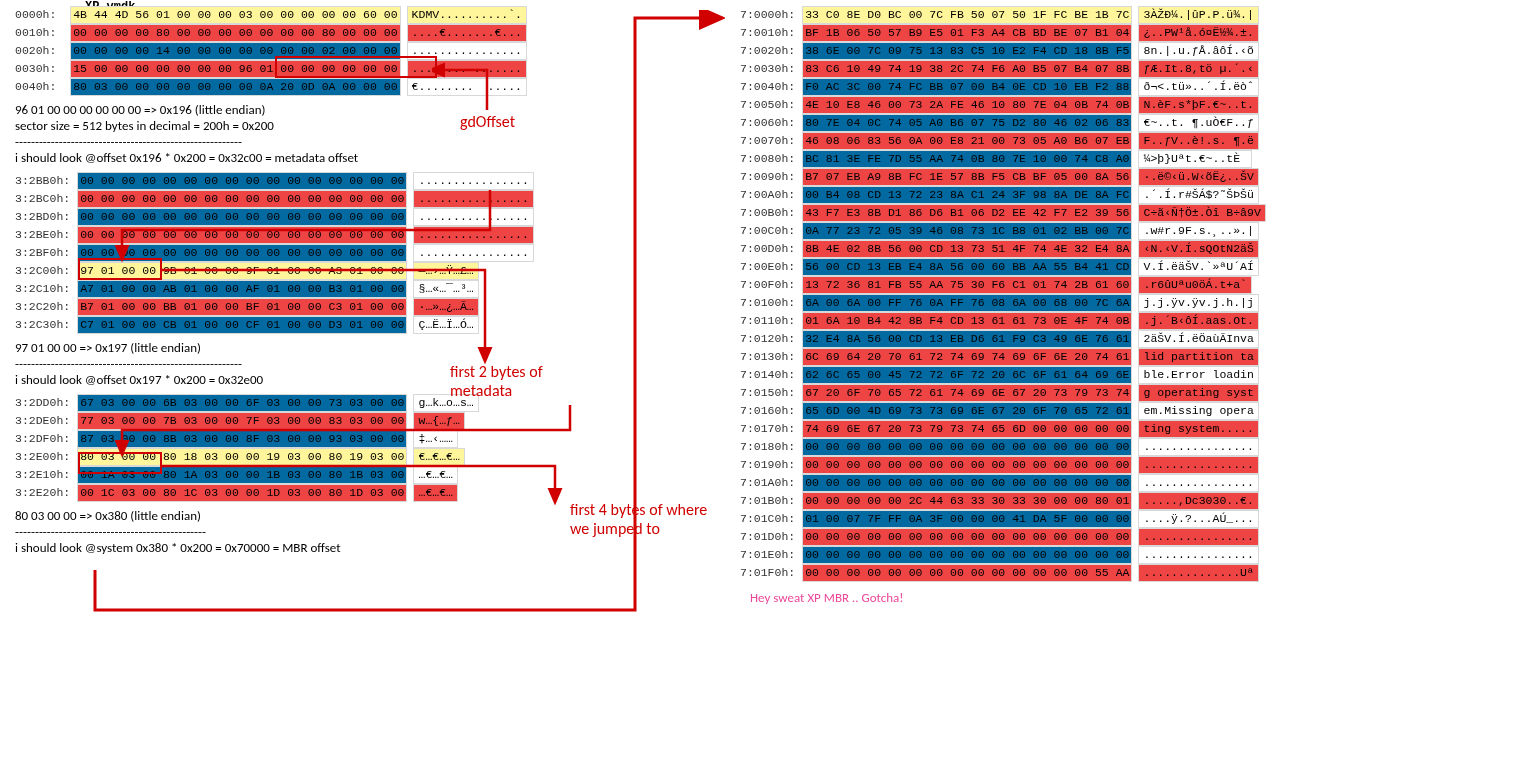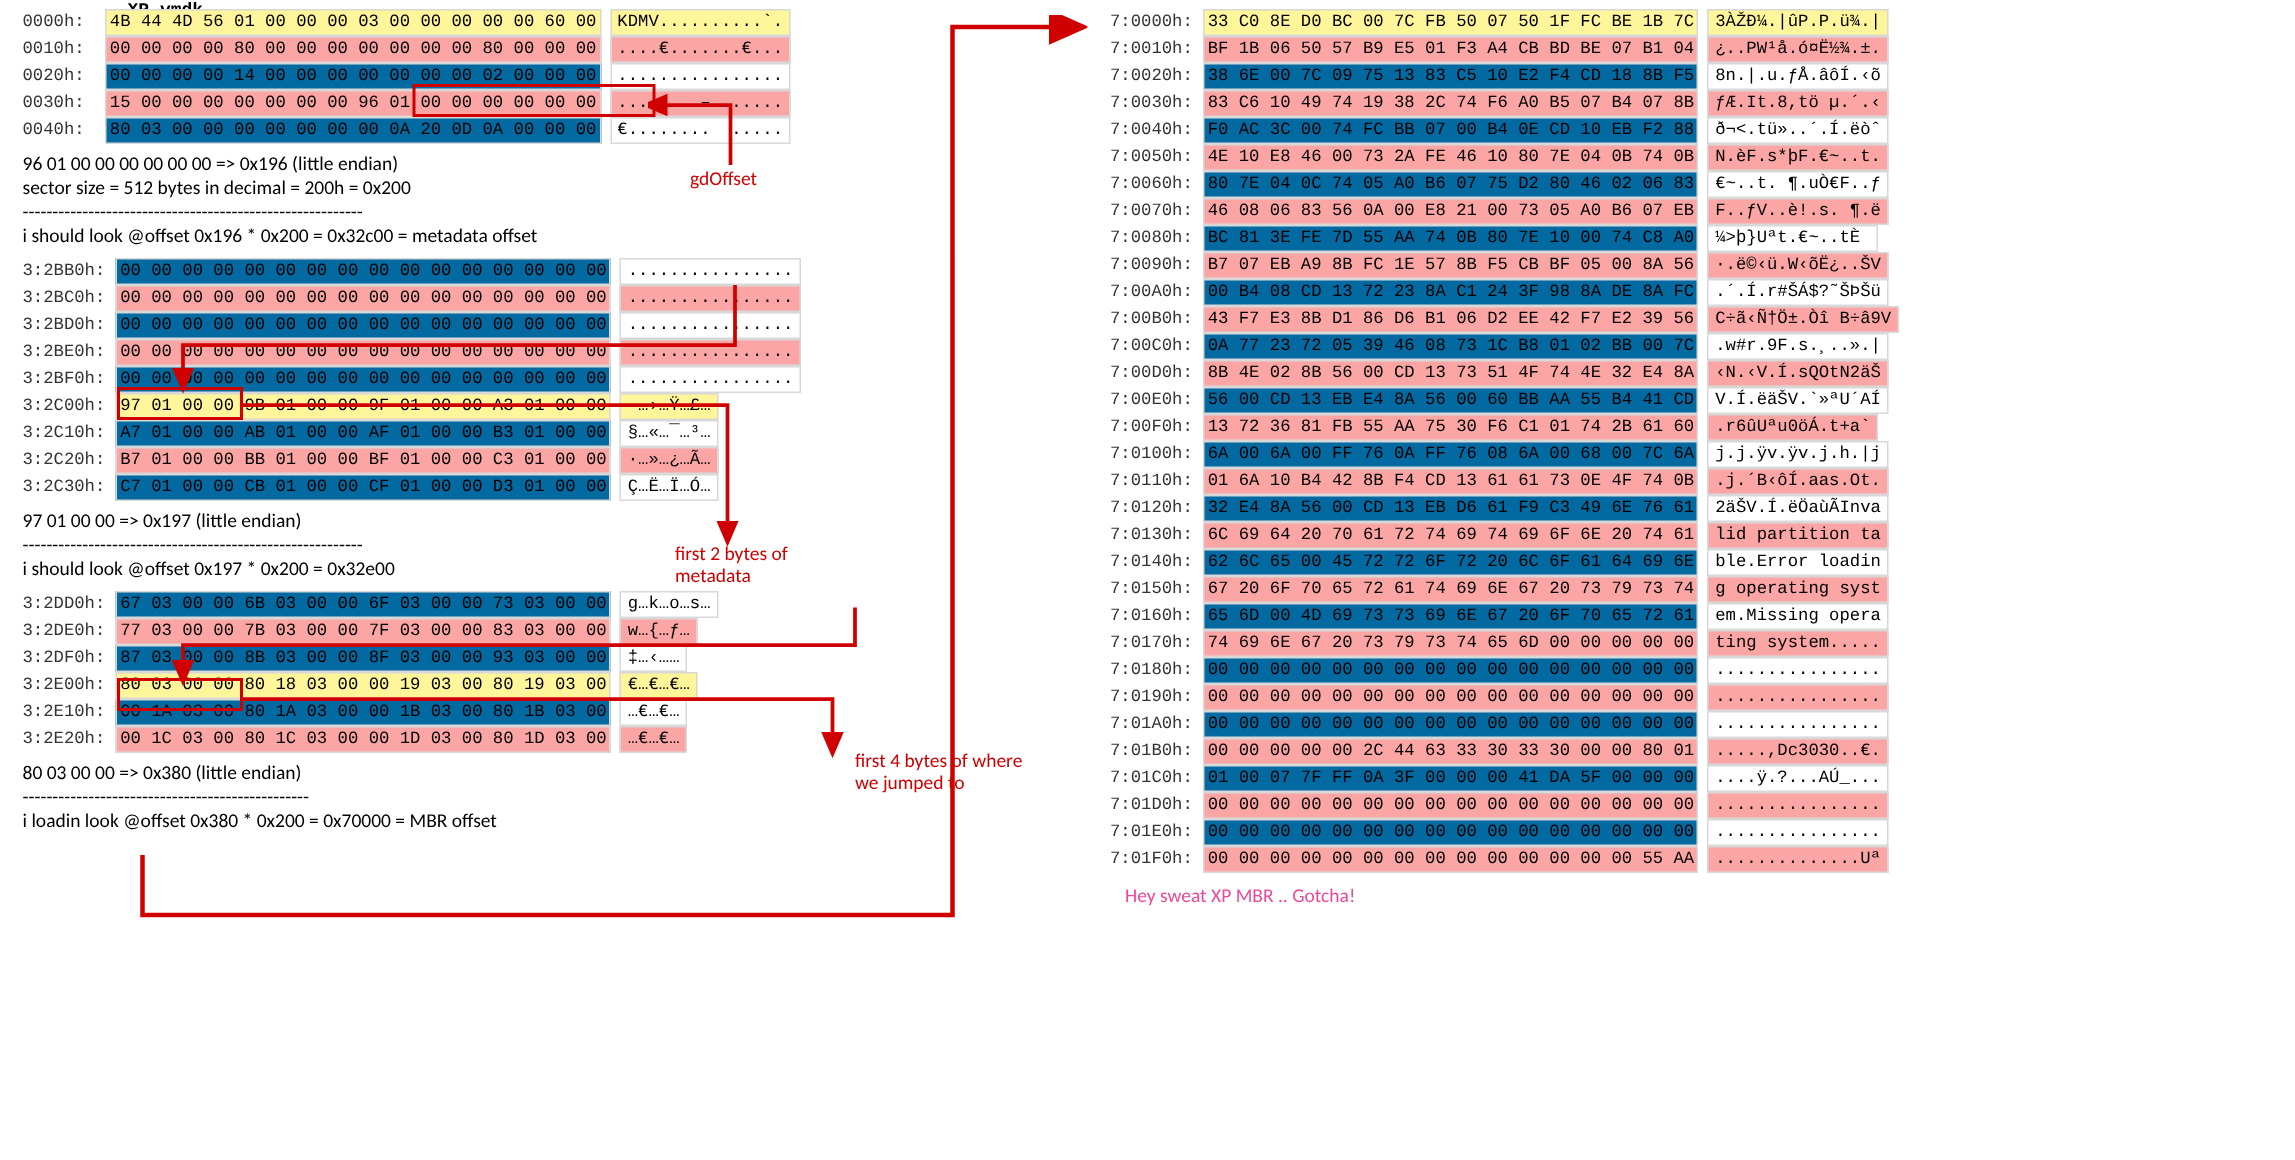--- a/index.html
+++ b/index.html
@@ -1,30 +1,30 @@
 <!DOCTYPE html>
 <html><head>
 <meta charset="utf-8">
 <style>
 body{margin:0;padding:0;background:#fff;font-family:"Calibri",Arial,sans-serif;font-size:13px;color:#000;width:1530px;height:773px;position:relative}
 .hex{font-family:Liberation Mono, monospace;font-size:11.5px;white-space:pre;line-height:14px}
 .adr{color:#333}
 .hxcell{display:inline-block;border:1px solid #d8d8d8;background:#0369a1;padding:1px 2px}
 .ascell{display:inline-block;border:1px solid #d8d8d8;background:#fff;padding:1px 4px;margin-left:6px}
 .hl{background:#fff59a}
-.hl2{background:#fca5a5}
+.hl2{background:#ef4444}
 .ann{font-family:"Calibri",Arial,sans-serif;font-size:13px;color:#000;line-height:16px}
 .red{color:#ec4899}
 .redbox{position:absolute;border:2.5px solid #d00000;pointer-events:none}
 .title{position:absolute;font-family:"Courier New",monospace;font-weight:bold;font-size:12px}
 .sep{font-family:"Calibri",Arial,sans-serif;font-size:13px}
 svg.arrow{position:absolute;pointer-events:none}
 .left{position:absolute;left:15px;top:6px}
 .right{position:absolute;left:740px;top:6px}
-.lbl{position:absolute;font-family:"Calibri",Arial,sans-serif;font-size:13px;color:#d00000}
+.lbl{position:absolute;font-family:"Calibri",Arial,sans-serif;font-size:16px;color:#d00000}
 </style>
 </head>
 <body>
 
 <div class="title" style="left:85px;top:0">XP.vmdk</div>
 
 <div class="left">
   <div class="hex" id="blk-header"><div><span class="adr">0000h:  </span><span class="hxcell hl">4B 44 4D 56 01 00 00 00 03 00 00 00 00 00 60 00</span><span class="ascell hl">KDMV..........`.</span></div><div><span class="adr">0010h:  </span><span class="hxcell hl2">00 00 00 00 80 00 00 00 00 00 00 00 80 00 00 00</span><span class="ascell hl2">....€.......€...</span></div><div><span class="adr">0020h:  </span><span class="hxcell">00 00 00 00 14 00 00 00 00 00 00 00 02 00 00 00</span><span class="ascell">................</span></div><div><span class="adr">0030h:  </span><span class="hxcell hl2">15 00 00 00 00 00 00 00 96 01 00 00 00 00 00 00</span><span class="ascell hl2">........–.......</span></div><div><span class="adr">0040h:  </span><span class="hxcell">80 03 00 00 00 00 00 00 00 0A 20 0D 0A 00 00 00</span><span class="ascell">€........  .....</span></div></div>
   <div class="ann" id="notes1" style="margin-top:6px">
       <div class="">96 01 00 00 00 00 00 00 =&gt; 0x196 (little endian)</div>
@@ -35,21 +35,21 @@
   <div class="hex" id="blk-meta" style="margin-top:6px"><div><span class="adr">3:2BB0h: </span><span class="hxcell">00 00 00 00 00 00 00 00 00 00 00 00 00 00 00 00</span><span class="ascell">................</span></div><div><span class="adr">3:2BC0h: </span><span class="hxcell hl2">00 00 00 00 00 00 00 00 00 00 00 00 00 00 00 00</span><span class="ascell hl2">................</span></div><div><span class="adr">3:2BD0h: </span><span class="hxcell">00 00 00 00 00 00 00 00 00 00 00 00 00 00 00 00</span><span class="ascell">................</span></div><div><span class="adr">3:2BE0h: </span><span class="hxcell hl2">00 00 00 00 00 00 00 00 00 00 00 00 00 00 00 00</span><span class="ascell hl2">................</span></div><div><span class="adr">3:2BF0h: </span><span class="hxcell">00 00 00 00 00 00 00 00 00 00 00 00 00 00 00 00</span><span class="ascell">................</span></div><div><span class="adr">3:2C00h: </span><span class="hxcell hl">97 01 00 00 9B 01 00 00 9F 01 00 00 A3 01 00 00</span><span class="ascell hl">—…›…Ÿ…£…</span></div><div><span class="adr">3:2C10h: </span><span class="hxcell">A7 01 00 00 AB 01 00 00 AF 01 00 00 B3 01 00 00</span><span class="ascell">§…«…¯…³…</span></div><div><span class="adr">3:2C20h: </span><span class="hxcell hl2">B7 01 00 00 BB 01 00 00 BF 01 00 00 C3 01 00 00</span><span class="ascell hl2">·…»…¿…Ã…</span></div><div><span class="adr">3:2C30h: </span><span class="hxcell">C7 01 00 00 CB 01 00 00 CF 01 00 00 D3 01 00 00</span><span class="ascell">Ç…Ë…Ï…Ó…</span></div></div>
   <div class="ann" id="notes2" style="margin-top:6px">
       <div class="">97 01 00 00 =&gt; 0x197 (little endian)</div>
       <div class="sep">---------------------------------------------------------</div>
       <div class="">i should look @offset 0x197 * 0x200 = 0x32e00</div>
     </div>
   <div class="hex" id="blk-jump" style="margin-top:6px"><div><span class="adr">3:2DD0h: </span><span class="hxcell">67 03 00 00 6B 03 00 00 6F 03 00 00 73 03 00 00</span><span class="ascell">g…k…o…s…</span></div><div><span class="adr">3:2DE0h: </span><span class="hxcell hl2">77 03 00 00 7B 03 00 00 7F 03 00 00 83 03 00 00</span><span class="ascell hl2">w…{…ƒ…</span></div><div><span class="adr">3:2DF0h: </span><span class="hxcell">87 03 00 00 8B 03 00 00 8F 03 00 00 93 03 00 00</span><span class="ascell">‡…‹……</span></div><div><span class="adr">3:2E00h: </span><span class="hxcell hl">80 03 00 00 80 18 03 00 00 19 03 00 80 19 03 00</span><span class="ascell hl">€…€…€…</span></div><div><span class="adr">3:2E10h: </span><span class="hxcell">00 1A 03 00 80 1A 03 00 00 1B 03 00 80 1B 03 00</span><span class="ascell">…€…€…</span></div><div><span class="adr">3:2E20h: </span><span class="hxcell hl2">00 1C 03 00 80 1C 03 00 00 1D 03 00 80 1D 03 00</span><span class="ascell hl2">…€…€…</span></div></div>
   <div class="ann" id="notes3" style="margin-top:6px">
       <div class="">80 03 00 00 =&gt; 0x380 (little endian)</div>
       <div class="sep">------------------------------------------------</div>
-      <div class="">i loadin look @offset 0x380 * 0x200 = 0x70000 = MBR offset</div>
+      <div class="">i should look @system 0x380 * 0x200 = 0x70000 = MBR offset</div>
     </div>
 </div>
 
 <div class="right">
   <div class="hex" id="blk-mbr"><div><span class="adr">7:0000h: </span><span class="hxcell hl">33 C0 8E D0 BC 00 7C FB 50 07 50 1F FC BE 1B 7C</span><span class="ascell hl">3ÀŽÐ¼.|ûP.P.ü¾.|</span></div><div><span class="adr">7:0010h: </span><span class="hxcell hl2">BF 1B 06 50 57 B9 E5 01 F3 A4 CB BD BE 07 B1 04</span><span class="ascell hl2">¿..PW¹å.ó¤Ë½¾.±.</span></div><div><span class="adr">7:0020h: </span><span class="hxcell">38 6E 00 7C 09 75 13 83 C5 10 E2 F4 CD 18 8B F5</span><span class="ascell">8n.|.u.ƒÅ.âôÍ.‹õ</span></div><div><span class="adr">7:0030h: </span><span class="hxcell hl2">83 C6 10 49 74 19 38 2C 74 F6 A0 B5 07 B4 07 8B</span><span class="ascell hl2">ƒÆ.It.8,tö µ.´.‹</span></div><div><span class="adr">7:0040h: </span><span class="hxcell">F0 AC 3C 00 74 FC BB 07 00 B4 0E CD 10 EB F2 88</span><span class="ascell">ð¬&lt;.tü»..´.Í.ëòˆ</span></div><div><span class="adr">7:0050h: </span><span class="hxcell hl2">4E 10 E8 46 00 73 2A FE 46 10 80 7E 04 0B 74 0B</span><span class="ascell hl2">N.èF.s*þF.€~..t.</span></div><div><span class="adr">7:0060h: </span><span class="hxcell">80 7E 04 0C 74 05 A0 B6 07 75 D2 80 46 02 06 83</span><span class="ascell">€~..t. ¶.uÒ€F..ƒ</span></div><div><span class="adr">7:0070h: </span><span class="hxcell hl2">46 08 06 83 56 0A 00 E8 21 00 73 05 A0 B6 07 EB</span><span class="ascell hl2">F..ƒV..è!.s. ¶.ë</span></div><div><span class="adr">7:0080h: </span><span class="hxcell">BC 81 3E FE 7D 55 AA 74 0B 80 7E 10 00 74 C8 A0</span><span class="ascell">¼&gt;þ}Uªt.€~..tÈ </span></div><div><span class="adr">7:0090h: </span><span class="hxcell hl2">B7 07 EB A9 8B FC 1E 57 8B F5 CB BF 05 00 8A 56</span><span class="ascell hl2">·.ë©‹ü.W‹õË¿..ŠV</span></div><div><span class="adr">7:00A0h: </span><span class="hxcell">00 B4 08 CD 13 72 23 8A C1 24 3F 98 8A DE 8A FC</span><span class="ascell">.´.Í.r#ŠÁ$?˜ŠÞŠü</span></div><div><span class="adr">7:00B0h: </span><span class="hxcell hl2">43 F7 E3 8B D1 86 D6 B1 06 D2 EE 42 F7 E2 39 56</span><span class="ascell hl2">C÷ã‹Ñ†Ö±.Òî B÷â9V</span></div><div><span class="adr">7:00C0h: </span><span class="hxcell">0A 77 23 72 05 39 46 08 73 1C B8 01 02 BB 00 7C</span><span class="ascell">.w#r.9F.s.¸..».|</span></div><div><span class="adr">7:00D0h: </span><span class="hxcell hl2">8B 4E 02 8B 56 00 CD 13 73 51 4F 74 4E 32 E4 8A</span><span class="ascell hl2">‹N.‹V.Í.sQOtN2äŠ</span></div><div><span class="adr">7:00E0h: </span><span class="hxcell">56 00 CD 13 EB E4 8A 56 00 60 BB AA 55 B4 41 CD</span><span class="ascell">V.Í.ëäŠV.`»ªU´AÍ</span></div><div><span class="adr">7:00F0h: </span><span class="hxcell hl2">13 72 36 81 FB 55 AA 75 30 F6 C1 01 74 2B 61 60</span><span class="ascell hl2">.r6ûUªu0öÁ.t+a`</span></div><div><span class="adr">7:0100h: </span><span class="hxcell">6A 00 6A 00 FF 76 0A FF 76 08 6A 00 68 00 7C 6A</span><span class="ascell">j.j.ÿv.ÿv.j.h.|j</span></div><div><span class="adr">7:0110h: </span><span class="hxcell hl2">01 6A 10 B4 42 8B F4 CD 13 61 61 73 0E 4F 74 0B</span><span class="ascell hl2">.j.´B‹ôÍ.aas.Ot.</span></div><div><span class="adr">7:0120h: </span><span class="hxcell">32 E4 8A 56 00 CD 13 EB D6 61 F9 C3 49 6E 76 61</span><span class="ascell">2äŠV.Í.ëÖaùÃInva</span></div><div><span class="adr">7:0130h: </span><span class="hxcell hl2">6C 69 64 20 70 61 72 74 69 74 69 6F 6E 20 74 61</span><span class="ascell hl2">lid partition ta</span></div><div><span class="adr">7:0140h: </span><span class="hxcell">62 6C 65 00 45 72 72 6F 72 20 6C 6F 61 64 69 6E</span><span class="ascell">ble.Error loadin</span></div><div><span class="adr">7:0150h: </span><span class="hxcell hl2">67 20 6F 70 65 72 61 74 69 6E 67 20 73 79 73 74</span><span class="ascell hl2">g operating syst</span></div><div><span class="adr">7:0160h: </span><span class="hxcell">65 6D 00 4D 69 73 73 69 6E 67 20 6F 70 65 72 61</span><span class="ascell">em.Missing opera</span></div><div><span class="adr">7:0170h: </span><span class="hxcell hl2">74 69 6E 67 20 73 79 73 74 65 6D 00 00 00 00 00</span><span class="ascell hl2">ting system.....</span></div><div><span class="adr">7:0180h: </span><span class="hxcell">00 00 00 00 00 00 00 00 00 00 00 00 00 00 00 00</span><span class="ascell">................</span></div><div><span class="adr">7:0190h: </span><span class="hxcell hl2">00 00 00 00 00 00 00 00 00 00 00 00 00 00 00 00</span><span class="ascell hl2">................</span></div><div><span class="adr">7:01A0h: </span><span class="hxcell">00 00 00 00 00 00 00 00 00 00 00 00 00 00 00 00</span><span class="ascell">................</span></div><div><span class="adr">7:01B0h: </span><span class="hxcell hl2">00 00 00 00 00 2C 44 63 33 30 33 30 00 00 80 01</span><span class="ascell hl2">.....,Dc3030..€.</span></div><div><span class="adr">7:01C0h: </span><span class="hxcell">01 00 07 7F FF 0A 3F 00 00 00 41 DA 5F 00 00 00</span><span class="ascell">....ÿ.?...AÚ_...</span></div><div><span class="adr">7:01D0h: </span><span class="hxcell hl2">00 00 00 00 00 00 00 00 00 00 00 00 00 00 00 00</span><span class="ascell hl2">................</span></div><div><span class="adr">7:01E0h: </span><span class="hxcell">00 00 00 00 00 00 00 00 00 00 00 00 00 00 00 00</span><span class="ascell">................</span></div><div><span class="adr">7:01F0h: </span><span class="hxcell hl2">00 00 00 00 00 00 00 00 00 00 00 00 00 00 55 AA</span><span class="ascell hl2">..............Uª</span></div></div>
   <div class="ann red" style="margin-top:8px;margin-left:10px">Hey sweat XP MBR .. Gotcha!</div>
 </div>
 
 <div class="redbox" style="left:275px;top:56px;width:158px;height:18px"></div>
 <div class="redbox" style="left:78px;top:258px;width:80px;height:18px"></div>

